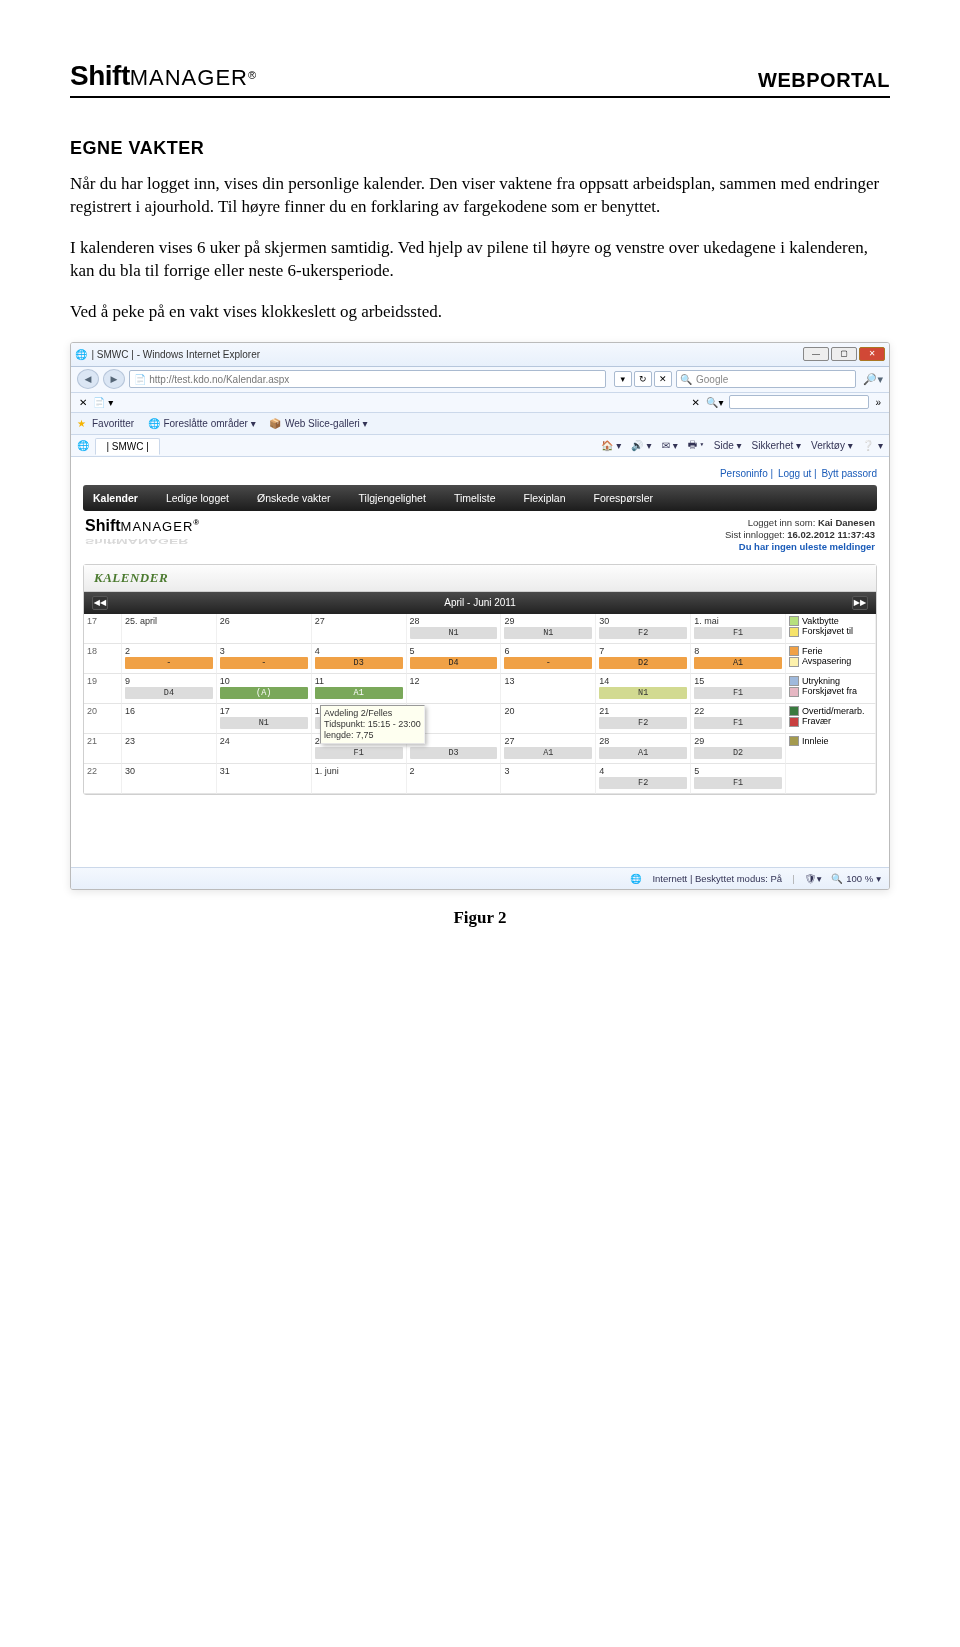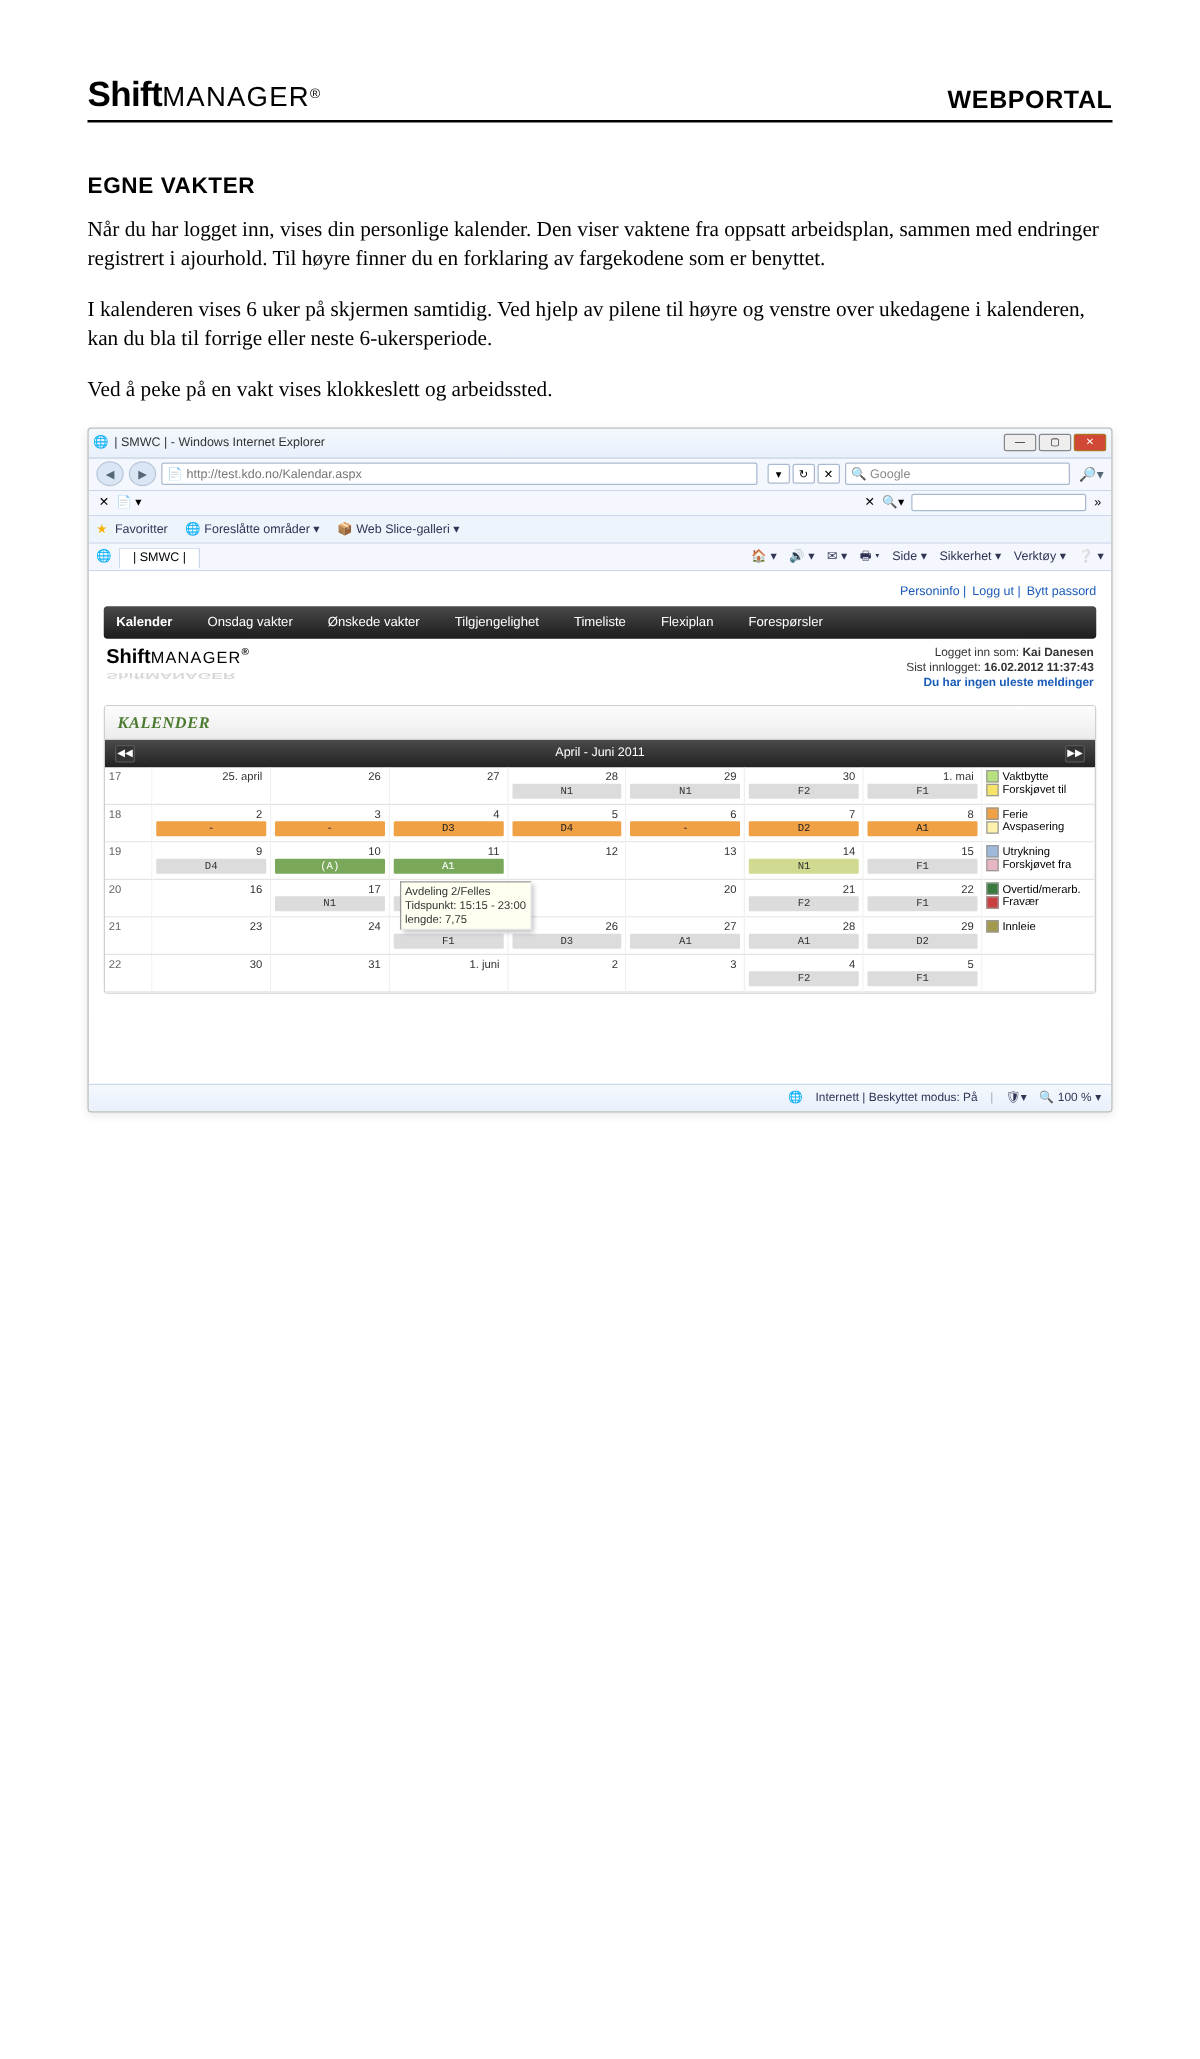--- a/index.html
+++ b/index.html
@@ -51,21 +51,21 @@
   .panel { border: 1px solid #cfcfcf; border-radius: 3px; }
   .panel-head { background: linear-gradient(#fdfdfd,#ececec); padding: 5px 10px; font-family: Georgia, serif; font-style: italic; font-weight: 700; color: #4b7a2f; font-size: 13px; border-bottom: 1px solid #cfcfcf; letter-spacing: 0.5px;}
   .cal-nav { background: linear-gradient(#4a4a4a,#222); color: #fff; height: 22px; display: flex; align-items: center; justify-content: space-between; padding: 0 8px; font-size: 10px; }
   .cal-nav .arrow { width: 16px; height: 14px; background: #333; border: 1px solid #555; border-radius: 2px; display: flex; align-items: center; justify-content: center; font-size: 8px; }
   .cal-head { background: linear-gradient(#3c3c3c,#1a1a1a); color: #fff; display: grid; grid-template-columns: 38px repeat(7, 1fr) 90px; font-size: 9.5px; font-weight: 700; }
   .cal-head > div { padding: 4px 4px; }
   .cal-body { font-size: 9px; display: grid; grid-template-columns: 38px repeat(7, 1fr) 90px; position: relative; }
   .cal-body > div { border-bottom: 1px solid #e4e4e4; border-right: 1px solid #f0f0f0; padding: 2px 3px; }
   .wk-cell { color: #666; padding: 4px 4px; background: #fff; }
   .day-cell { height: 30px; background: #fff; }
-  .day-num { text-align: right; font-size: 9px; color: #333; padding-right: 3px; }
+  .day-num { font-size: 9px; color: #333; padding-right: 3px; }
   .shift-box { margin-top: 1px; border-radius: 1px; font-size: 8.5px; text-align: center; padding: 1px 0; font-family: Liberation Mono, monospace; }
   .sb-grey { background: #dcdcdc; color: #333; }
   .sb-orange { background: #f0a146; color: #222; }
   .sb-green { background: #7aa85a; color: #fff; }
   .sb-lime { background: #d2da91; color: #333; }
   .forkl-cell { font-size: 9px; padding: 2px 3px; background: #fff; }
   .legend-sw { display: inline-block; width: 10px; height: 10px; margin-right: 3px; vertical-align: middle; border: 1px solid #999; }
   .c-lime { background: #b7e07e; }
   .c-yellow { background: #f6e36a; }
   .c-orange { background: #f0a146; }
@@ -165,21 +165,21 @@
       </div>
 
       <div class="content-area">
         <div class="top-links">
           <span>Personinfo</span> |
           <span>Logg ut</span> |
           <span>Bytt passord</span>
         </div>
         <div class="main-menu">
           <div class="item active">Kalender</div>
-          <div class="item">Onsdag vakter</div>
+          <div class="item">Ledige logget</div>
           <div class="item">Ønskede vakter</div>
           <div class="item">Tilgjengelighet</div>
           <div class="item">Timeliste</div>
           <div class="item">Flexiplan</div>
           <div class="item">Forespørsler</div>
         </div>
         <div class="under-menu">
           <div>
             <div class="sm-logo"><span>Shift</span><span class="thin">MANAGER</span><span style="font-size:8px;vertical-align:super;">®</span></div>
             <div class="sm-reflect"><span>Shift</span><span class="thin">MANAGER</span></div>
@@ -388,15 +388,16 @@
       </div>
 
       <div class="status-bar">
         <span>🌐</span>
         <span>Internett | Beskyttet modus: På</span>
         <span style="color:#aaa;">|</span>
         <span>🛡▾</span>
         <span class="zoom-chip">🔍 <span>100 %</span> ▾</span>
       </div>
     </div>
+    <div class="figure-caption">Figur 2</div>
   </div>
 
 </div>
 
 </body></html>

